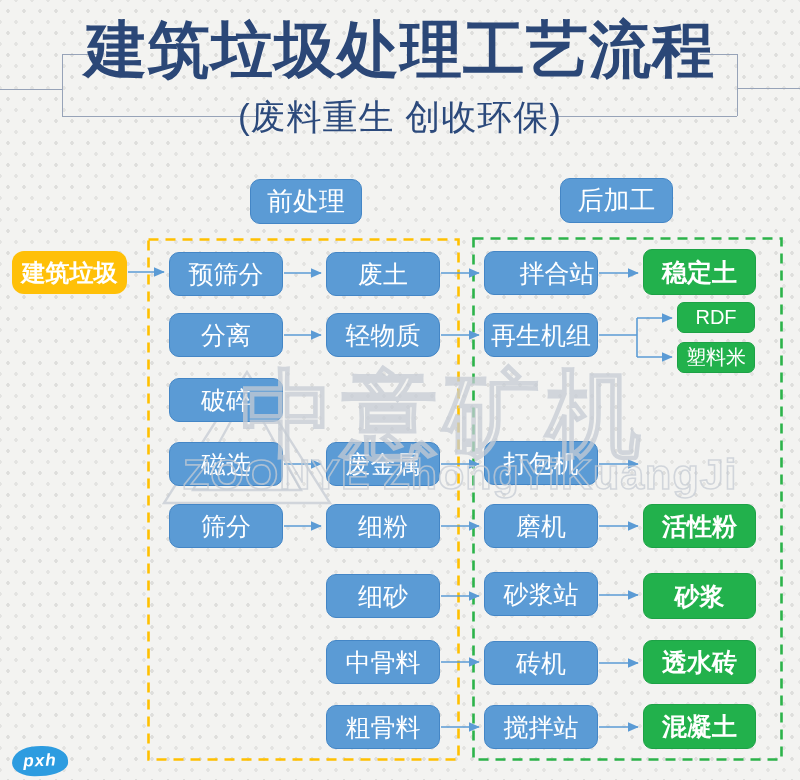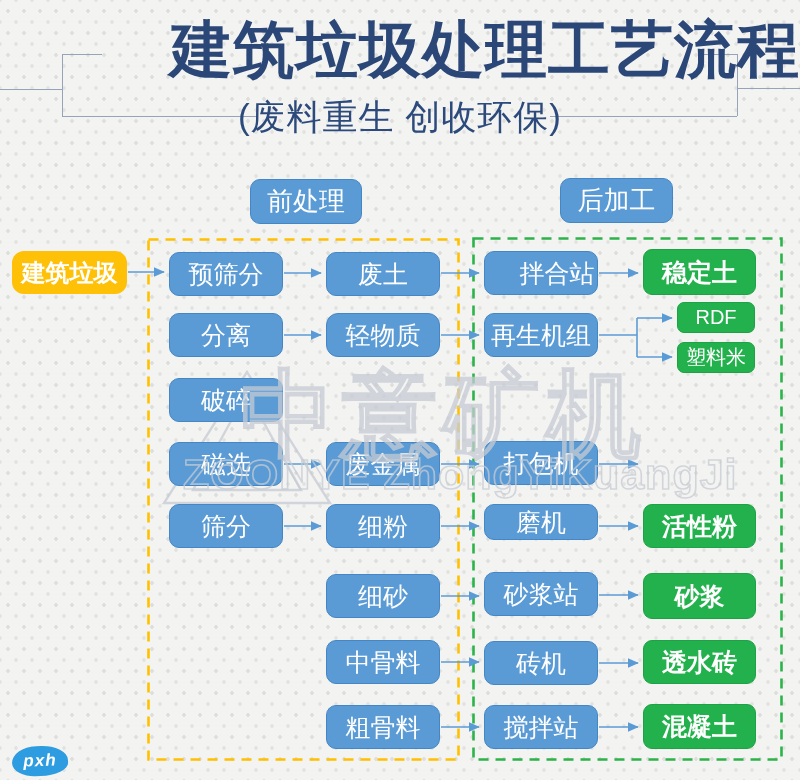--- a/index.html
+++ b/index.html
@@ -8,21 +8,21 @@
     position:relative;width:800px;height:780px;overflow:hidden;
     background-color:#f3f3f1;
     background-image:
       radial-gradient(#dededc 1.5px, transparent 1.7px),
       radial-gradient(#e3e3e1 1.5px, transparent 1.7px);
     background-size:16px 22px;
     background-position:0 0, 8px 11px;
   }
   
   .title{
-    position:absolute;left:0;top:16px;width:800px;text-align:right;
+    position:absolute;left:0;top:16px;width:800px;text-align:center;
     font-size:62px;font-weight:900;color:#2b4777;letter-spacing:1px;line-height:1.1;
     z-index:5;
   }
   .subtitle{
     position:absolute;left:0;top:94px;width:800px;text-align:center;
     font-size:35px;font-weight:500;color:#2c4a7c;letter-spacing:1px;
     z-index:5;
   }
   .deco{position:absolute;background:#97a3b8;z-index:1;}
   .deco.h{height:1px;} .deco.v{width:1px;}
@@ -128,21 +128,21 @@
   <div class="box blue" style="left:326px;top:313px;width:114px;height:44px;border-radius:12px;">轻物质</div>
   <div class="box blue" style="left:326px;top:442px;width:114px;height:44px;">废金属</div>
   <div class="box blue" style="left:326px;top:504px;width:114px;height:44px;">细粉</div>
   <div class="box blue" style="left:326px;top:574px;width:114px;height:44px;">细砂</div>
   <div class="box blue" style="left:326px;top:640px;width:114px;height:44px;">中骨料</div>
   <div class="box blue" style="left:326px;top:705px;width:114px;height:44px;">粗骨料</div>
 
   <div class="box blue" style="left:484px;top:251px;width:114px;height:44px;padding-left:32px;">拌合站</div>
   <div class="box blue" style="left:484px;top:313px;width:114px;height:44px;">再生机组</div>
   <div class="box blue" style="left:484px;top:441px;width:114px;height:44px;">打包机</div>
-  <div class="box blue" style="left:484px;top:504px;width:114px;height:36px;">磨机</div>
+  <div class="box blue" style="left:484px;top:504px;width:114px;height:44px;">磨机</div>
   <div class="box blue" style="left:484px;top:572px;width:114px;height:44px;">砂浆站</div>
   <div class="box blue" style="left:484px;top:641px;width:114px;height:44px;">砖机</div>
   <div class="box blue" style="left:484px;top:705px;width:114px;height:44px;">搅拌站</div>
 
   <div class="box green" style="left:643px;top:249px;width:113px;height:46px;">稳定土</div>
   <div class="box green small" style="left:677px;top:302px;width:78px;height:31px;">RDF</div>
   <div class="box green small" style="left:677px;top:342px;width:78px;height:31px;">塑料米</div>
   <div class="box green" style="left:643px;top:504px;width:113px;height:44px;">活性粉</div>
   <div class="box green" style="left:643px;top:573px;width:113px;height:46px;">砂浆</div>
   <div class="box green" style="left:643px;top:640px;width:113px;height:44px;">透水砖</div>

